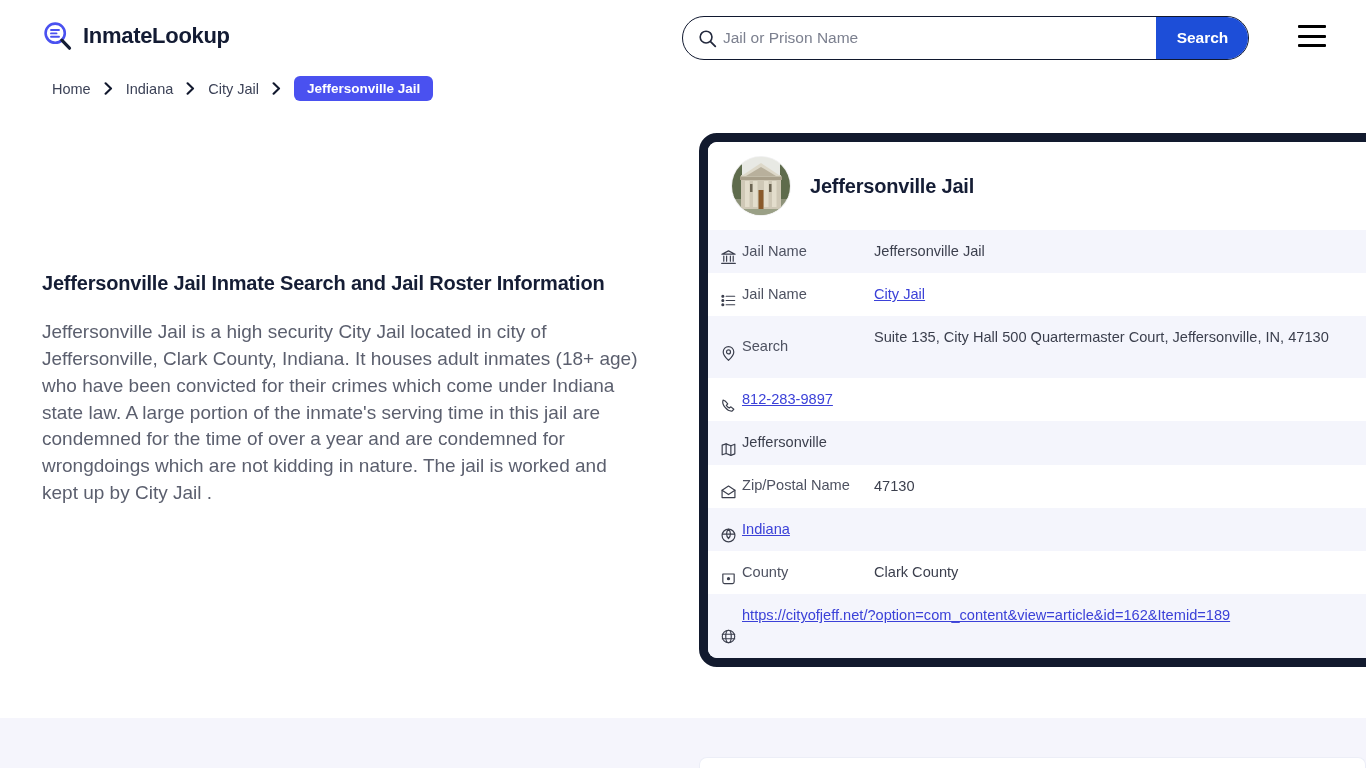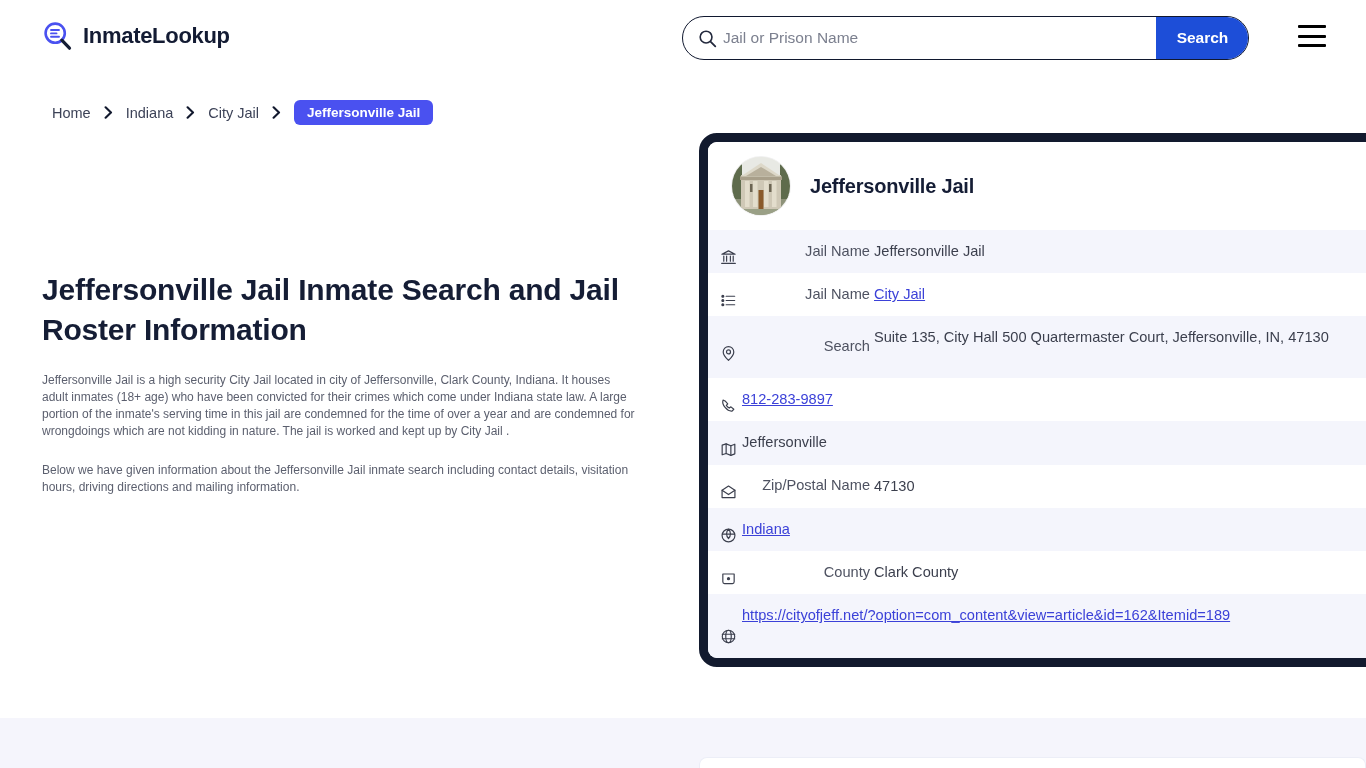--- a/index.html
+++ b/index.html
@@ -64,41 +64,40 @@
     width: 28px; height: 22px; cursor: pointer;
     display: flex; flex-direction: column; justify-content: space-between;
   }
   .hamburger span { display: block; width: 28px; height: 3px; background: #000; border-radius: 1px; }
 
   
   .breadcrumb {
     position: absolute; left: 52px; top: 76px;
     display: flex; align-items: center; gap: 4px;
     font-size: 14.5px;
-    margin-top: 24px;
   }
   .crumb { color: #3c4257; text-decoration: none; cursor: pointer; }
   .crumb-sep {
     display: inline-flex; align-items: center;
     margin: 0 9px; color: #12192e;
   }
   .crumb-current {
     background: #4a51f0; color: #fff; font-weight: 700;
     padding: 5px 13px; border-radius: 6px; font-size: 13.5px;
   }
 
   
   .left-col { position: absolute; left: 42px; top: 270px; width: 600px; }
   .page-title {
-    font-size: 30px; font-weight: 700; color: #151d35;
+    font-size: 20px; font-weight: 700; color: #151d35;
     line-height: 1.33; letter-spacing: -0.2px;
     margin-bottom: 22px;
   }
   .body-para {
-    font-size: 12px; color: #5b5f6e; line-height: 1.42;
+    font-size: 19px; color: #5b5f6e; line-height: 1.42;
     margin-bottom: 22px; max-width: 596px;
   }
 
   
   .info-card {
     position: absolute; left: 699px; top: 133px;
     width: 700px; height: 534px;
     background: #fff;
     border: 9px solid #121a2e;
     border-radius: 18px;
@@ -124,21 +123,21 @@
   .info-table { width: 100%; border-collapse: collapse; }
   .info-row { display: flex; align-items: flex-start; min-height: 41px; }
   .info-row.alt { background: #f4f5fc; }
   .info-row.plain { background: #ffffff; }
   .cell-icon {
     flex: 0 0 34px; display: flex; align-items: center; justify-content: flex-start;
     padding-left: 12px; padding-top: 12px; align-self: center; padding-bottom: 0;
   }
   .cell-label {
     flex: 0 0 132px; font-size: 14.6px; color: #4e5261;
-    padding: 11px 4px 11px 0; align-self: center; line-height: 1.35; text-align: right;
+    padding: 11px 4px 11px 0; align-self: center; line-height: 1.35;
   }
   .cell-value {
     flex: 1; font-size: 14.6px; color: #3b3f4d;
     padding: 11px 14px 11px 0; line-height: 1.45;
     word-break: break-word;
   }
   .cell-value a { color: #3b41d8; text-decoration: underline; }
   .row-tall { min-height: 62px; }
   .row-tall2 { min-height: 72px; }
 
@@ -208,21 +207,20 @@
       <svg width="9" height="13" viewBox="0 0 9 13">
           <path d="M1.6 1.3 L7 6.5 L1.6 11.7" fill="none" stroke="#12192e" stroke-width="2.1" stroke-linecap="round" stroke-linejoin="round"></path>
         </svg>
     </span>
     <span class="crumb-current">Jeffersonville Jail</span>
   </nav>
 
   <div class="left-col">
     <h1 class="page-title">Jeffersonville Jail Inmate Search and Jail Roster Information</h1>
     <p class="body-para">Jeffersonville Jail is a high security City Jail located in city of Jeffersonville, Clark County, Indiana. It houses adult inmates (18+ age) who have been convicted for their crimes which come under Indiana state law. A large portion of the inmate's serving time in this jail are condemned for the time of over a year and are condemned for wrongdoings which are not kidding in nature. The jail is worked and kept up by City Jail .</p>
-    <p class="body-para">Below we have given information about the Jeffersonville Jail inmate search including contact details, visitation hours, driving directions and mailing information.</p>
   </div>
 
   <div class="info-card">
     <div class="card-head">
       <div class="avatar">
         <svg viewBox="0 0 58 58">
           <rect width="58" height="58" fill="#e8e9e4"></rect>
           <rect x="0" y="38" width="58" height="20" fill="#8d9279"></rect>
           <rect x="0" y="6" width="10" height="36" fill="#5e6b4c"></rect>
           <rect x="48" y="6" width="10" height="36" fill="#5e6b4c"></rect>

